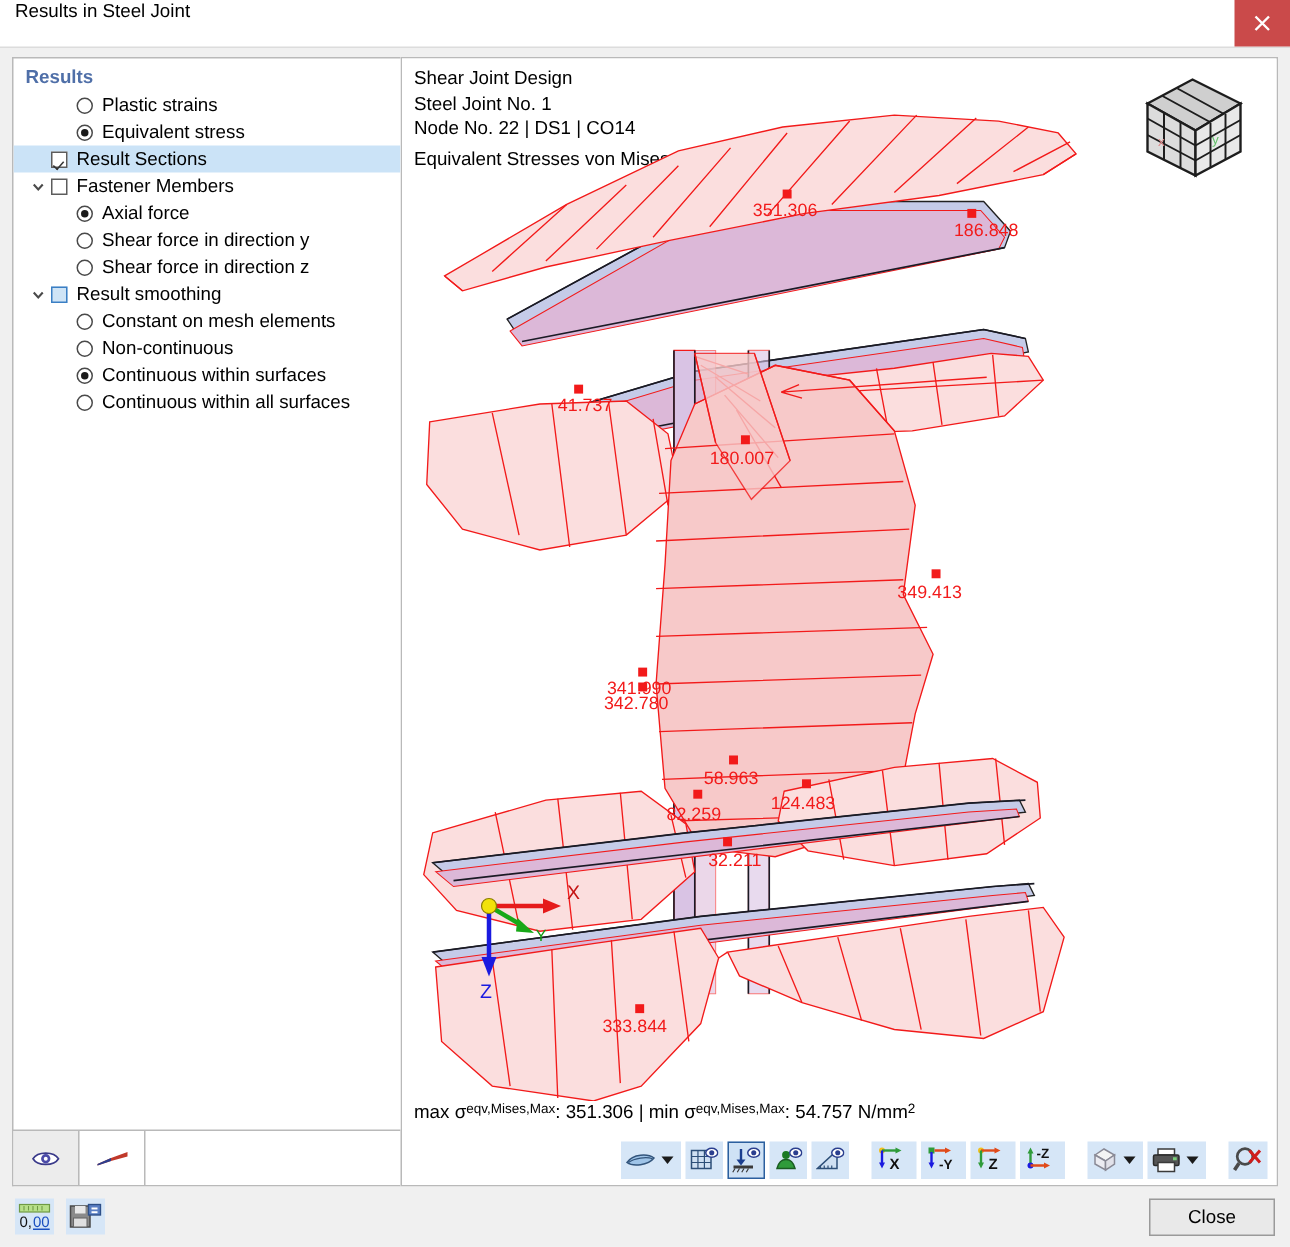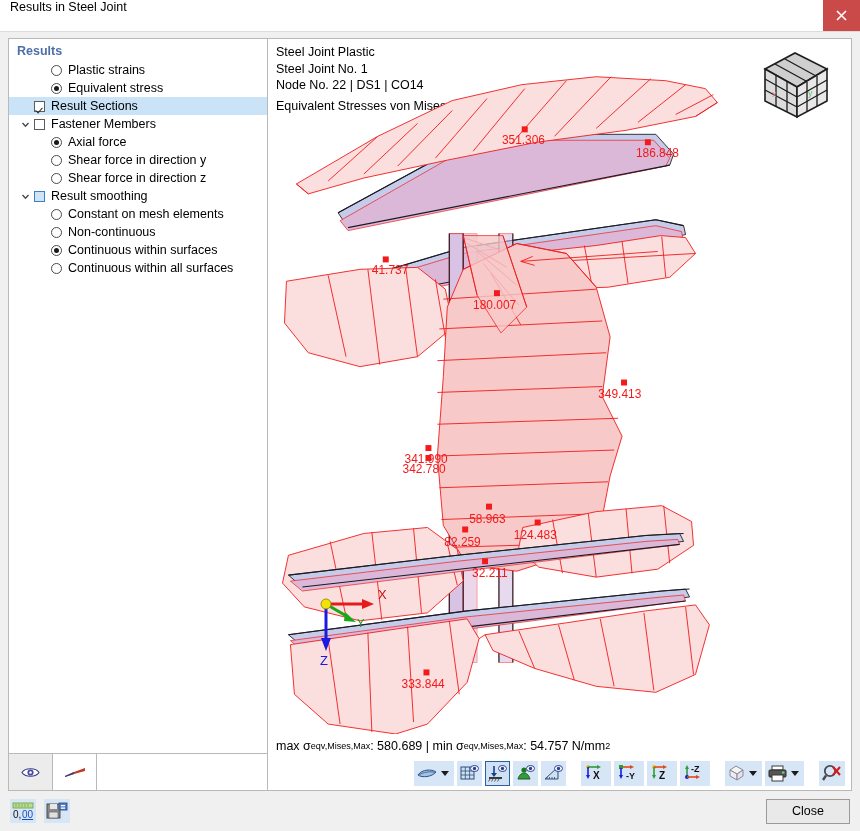--- a/index.html
+++ b/index.html
@@ -55,21 +55,21 @@
 
   
   .right-panel{flex:1 1 auto;display:flex;flex-direction:column;min-width:0;
                background:#fff;border:1px solid #b9b9b9;}
   .gfx{flex:1 1 auto;position:relative;overflow:hidden;background:#fff;}
   .gfx-head{position:absolute;left:8px;top:5px;font-size:12.5px;line-height:16.5px;}
   .gfx-head .sub{font-size:9px;vertical-align:sub;}
   .gfx-head .sup{font-size:9px;vertical-align:super;}
   .cube{position:absolute;right:14px;top:8px;width:82px;height:78px;}
 
-  .status{height:24px;display:flex;align-items:center;padding-left:8px;font-size:12.5px;
+  .status{height:24px;display:flex;padding-left:8px;font-size:12.5px;
           flex:0 0 auto;background:#fff;}
   .status .sub{font-size:9px;vertical-align:sub;}
   .status .sup{font-size:9px;vertical-align:super;}
 
   
   .toolbar{height:30px;background:#fff;display:flex;align-items:center;
            justify-content:flex-end;padding:0 6px 2px 6px;gap:3px;flex:0 0 auto;}
   .tb{height:25px;min-width:25px;background:#d6e6f7;border:1px solid transparent;
       display:flex;align-items:center;justify-content:center;cursor:pointer;
       box-sizing:border-box;padding:0 2px;}
@@ -198,21 +198,21 @@
         </div>
         <div class="lf-rest"></div>
       </div>
     </div>
 
     <div class="right-panel">
 
       <div class="gfx">
 
         <div class="gfx-head">
-          <div>Steel Joint Plastic</div>
+          <div>Shear Joint Design</div>
           <div>Steel Joint No. 1</div>
           <div>Node No. 22 | DS1 | CO14</div>
           <div><span>Equivalent Stresses von Mises σ</span><span class="sub">eqv,Mises,Max</span><span> [N/mm</span><span class="sup">2</span><span>]</span></div>
         </div>
 
         <svg class="cube" viewBox="0 0 82 78">
           <g>
             <polygon points="10,22 40,6 72,22 42,40" fill="#cfcfcf" stroke="#1d1d1d" stroke-width="1.6"></polygon>
             <polygon points="10,22 42,40 42,70 10,54" fill="#dcdcdc" stroke="#1d1d1d" stroke-width="1.6"></polygon>
             <polygon points="42,40 72,22 72,54 42,70" fill="#e8e8e8" stroke="#1d1d1d" stroke-width="1.6"></polygon>
@@ -348,21 +348,21 @@
             <text x="45" y="48" font-size="11" fill="#149c14" font-family="'Liberation Sans',sans-serif">Y</text>
             <text x="8" y="86" font-size="13" fill="#1a1ae0" font-family="'Liberation Sans',sans-serif">Z</text>
           </g>
         </svg>
 
       </div>
 
       <div class="status">
         <span>max σ</span>
           <span class="sub">eqv,Mises,Max</span>
-          <span> : 580.689 | min σ</span>
+          <span> : 351.306 | min σ</span>
           <span class="sub">eqv,Mises,Max</span>
           <span> : 54.757 N/mm</span>
           <span class="sup">2</span>
       </div>
 
       <div class="toolbar">
 
         <div class="tb grp">
           <svg width="22" height="16" viewBox="0 0 22 16">
             <path d="M2 10 C6 4 16 4 20 7 C16 12 6 13 2 10 Z" fill="#9fc4e8" stroke="#33557c" stroke-width="1"></path>

